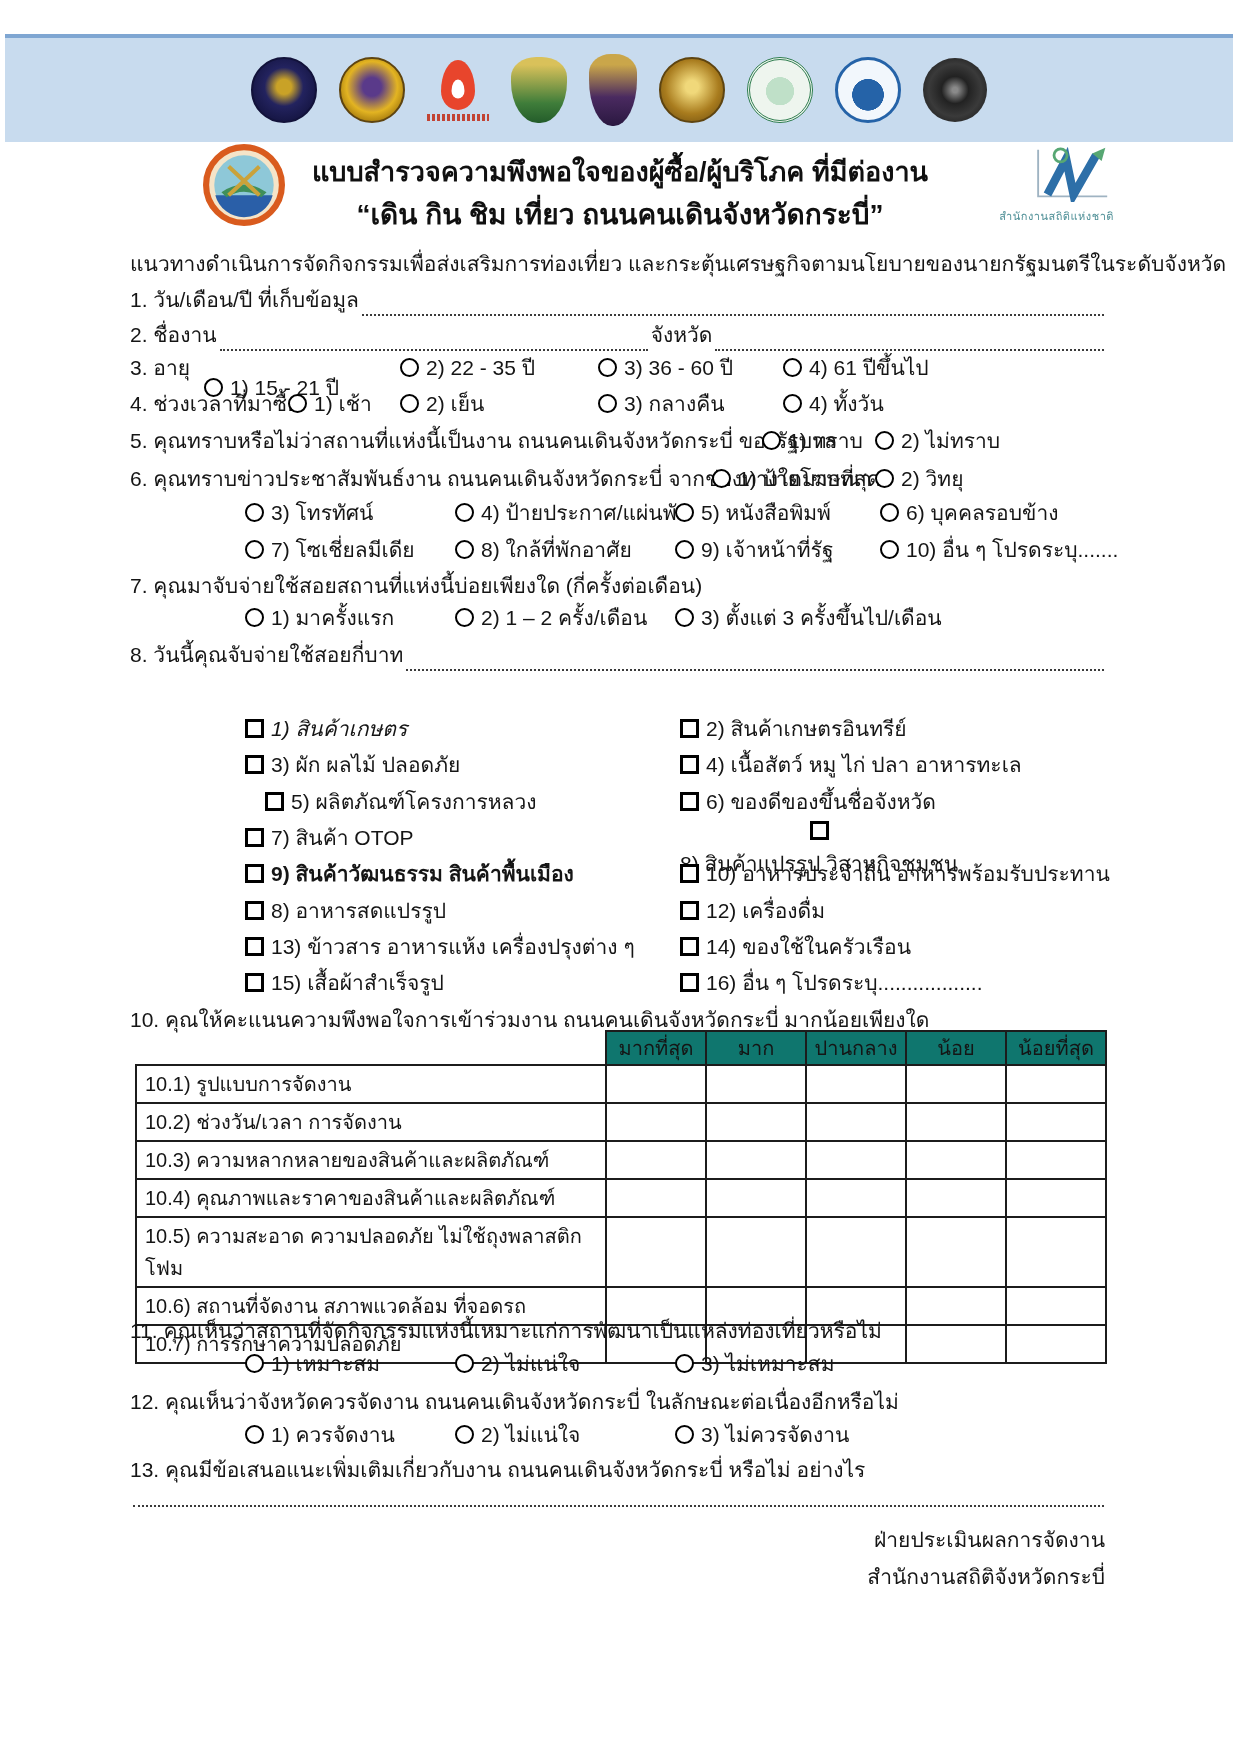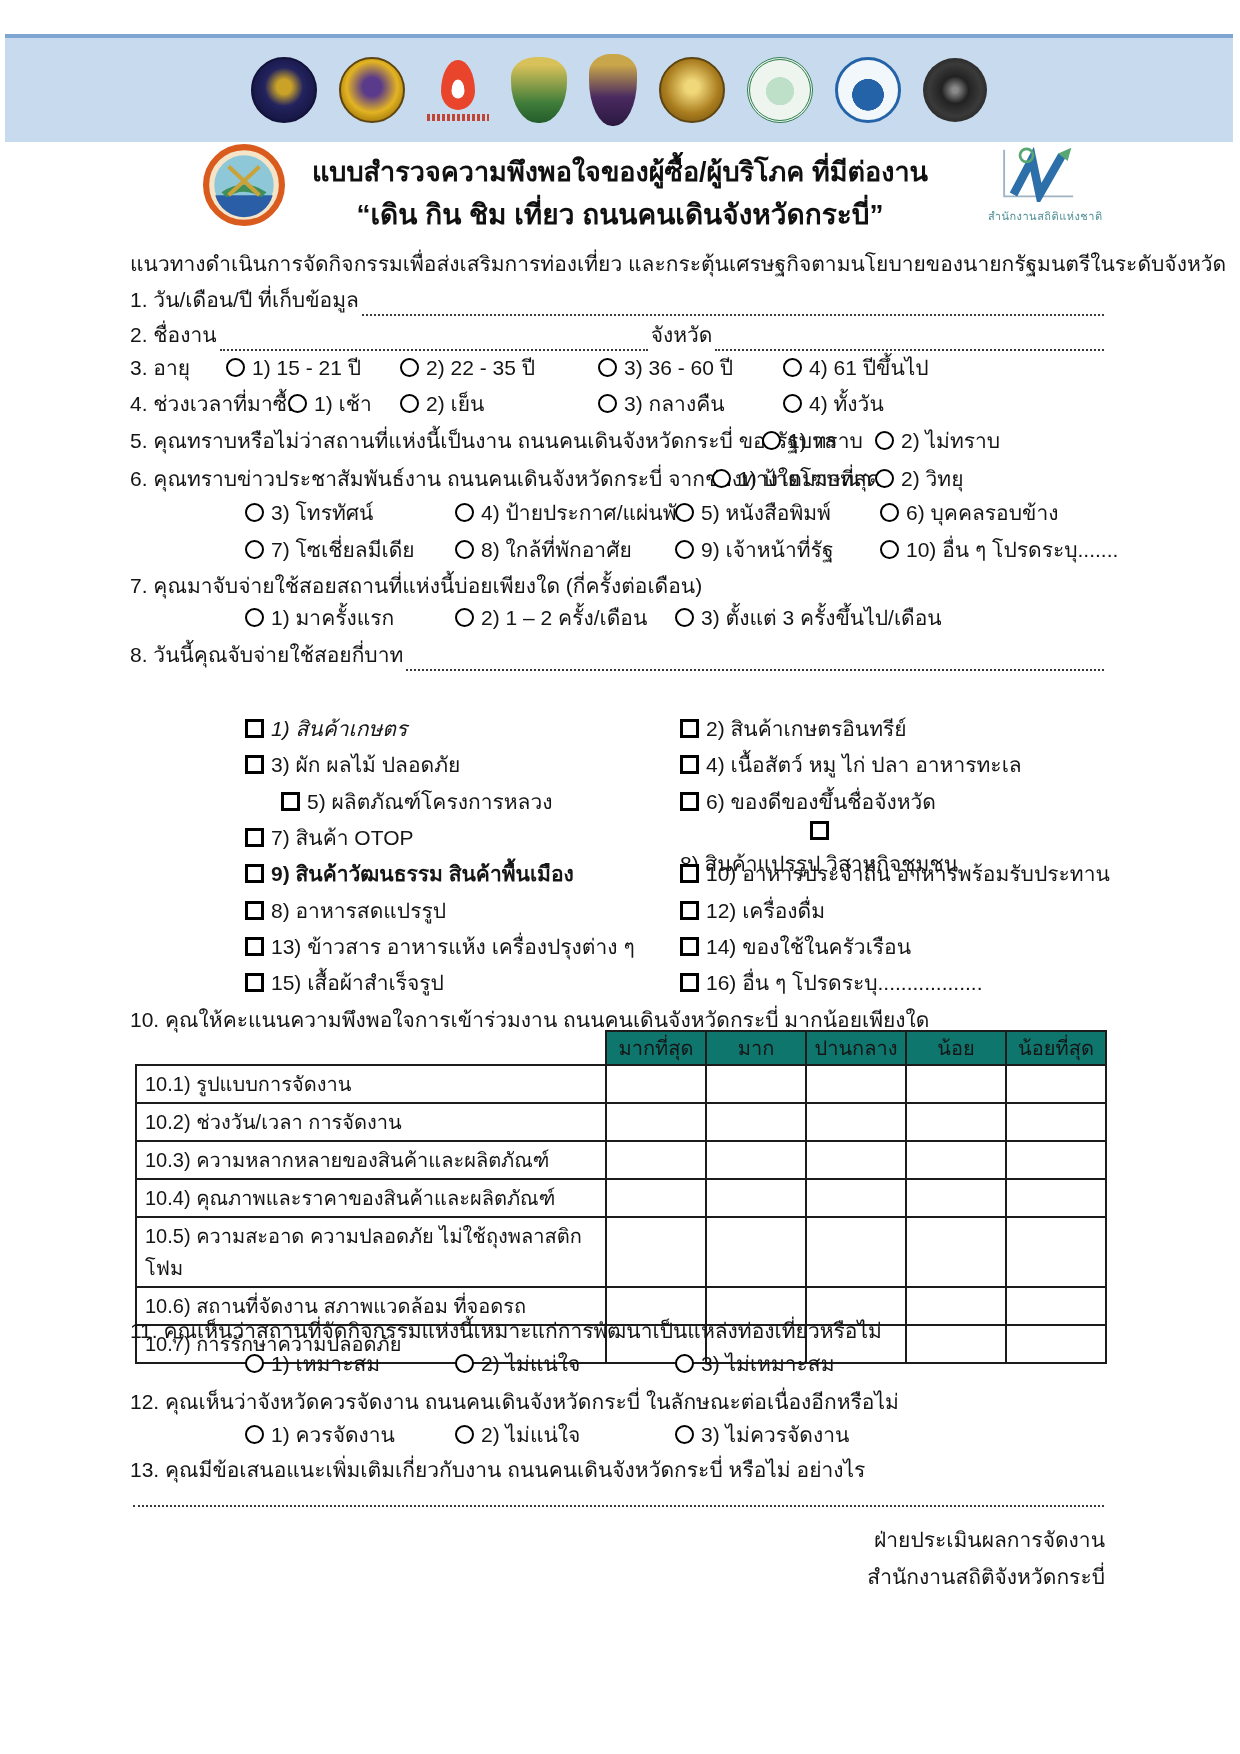--- a/index.html
+++ b/index.html
@@ -27,21 +27,21 @@
   .l7{width:60px;height:60px;background:radial-gradient(circle at 50% 52%,#bfe0c8 0 32%,#eef5ee 33%);border:3px double #2e7d4f;}
   .l8{width:60px;height:60px;background:radial-gradient(circle at 50% 58%,#2563a8 0 34%,#f2f7fc 35%);border:3px solid #2563a8;}
   .l9{width:64px;height:64px;background:radial-gradient(circle at 50% 50%,#8a8a8a 6%,#222 30%,#3a3a3a 58%,#141414 95%);}
 
   
   .title1{position:absolute;left:300px;top:150px;width:640px;text-align:center;
           font-size:27px;font-weight:bold;color:#101010;white-space:nowrap;}
   .title2{position:absolute;left:300px;top:192px;width:640px;text-align:center;
           font-size:28px;font-weight:bold;color:#101010;white-space:nowrap;}
   .krabi{position:absolute;left:203px;top:144px;}
-  .nso{position:absolute;left:988px;top:146px;width:126px;text-align:left;}
+  .nso{position:absolute;left:988px;top:146px;width:126px;text-align:right;}
   .nso-cap{font-size:11px;color:#4e8f96;margin-top:1px;letter-spacing:.5px;}
 
   
   .bl{position:absolute;font-size:21px;white-space:nowrap;color:#151515;}
   .flexline{display:flex;align-items:flex-end;}
   .dots{display:block;flex:1;height:16px;border-bottom:2.5px dotted #3a3a3a;margin:0 3px;}
   .opt{position:absolute;top:0;display:flex;align-items:center;gap:7px;}
   .radio{width:19px;height:19px;border:2.5px solid #000;border-radius:50%;background:#fff;box-sizing:border-box;flex:none;}
   .cb{width:19px;height:19px;border:3px solid #000;background:#fff;box-sizing:border-box;flex:none;}
 
@@ -106,21 +106,21 @@
 
   <div class="bl flexline" style="left:130px;top:318px;width:977px;">
     <span>2. ชื่องาน</span>
     <span class="dots" style="flex:0 0 428px;"></span>
     <span>จังหวัด</span>
     <span class="dots"></span>
   </div>
 
   <div class="bl" style="left:130px;top:351px;width:977px;height:26px;">
     <span>3. อายุ</span>
-    <span class="opt" style="left:96px;">
+    <span class="opt" style="left:74px;margin-top:20px;">
         <span class="radio"></span>
         <span>1) 15 - 21 ปี</span>
       </span>
     <span class="opt" style="left:270px;">
         <span class="radio"></span>
         <span>2) 22 - 35 ปี</span>
       </span>
     <span class="opt" style="left:468px;">
         <span class="radio"></span>
         <span>3) 36 - 60 ปี</span>
@@ -247,21 +247,21 @@
     <span class="opt" style="left:115px;">
         <span class="cb"></span>
         <span>3) ผัก ผลไม้ ปลอดภัย</span>
       </span>
     <span class="opt" style="left:550px;">
         <span class="cb"></span>
         <span>4) เนื้อสัตว์ หมู ไก่ ปลา อาหารทะเล</span>
       </span>
   </div>
   <div class="bl" style="left:130px;top:785px;width:1050px;height:26px;">
-    <span class="opt" style="left:115px;padding-left:36px;">
+    <span class="opt" style="left:99px;padding-left:36px;">
         <span class="cb"></span>
         <span>5) ผลิตภัณฑ์โครงการหลวง</span>
       </span>
     <span class="opt" style="left:550px;">
         <span class="cb"></span>
         <span>6) ของดีของขึ้นชื่อจังหวัด</span>
       </span>
   </div>
   <div class="bl" style="left:130px;top:821px;width:1050px;height:26px;">
     <span class="opt" style="left:115px;">

